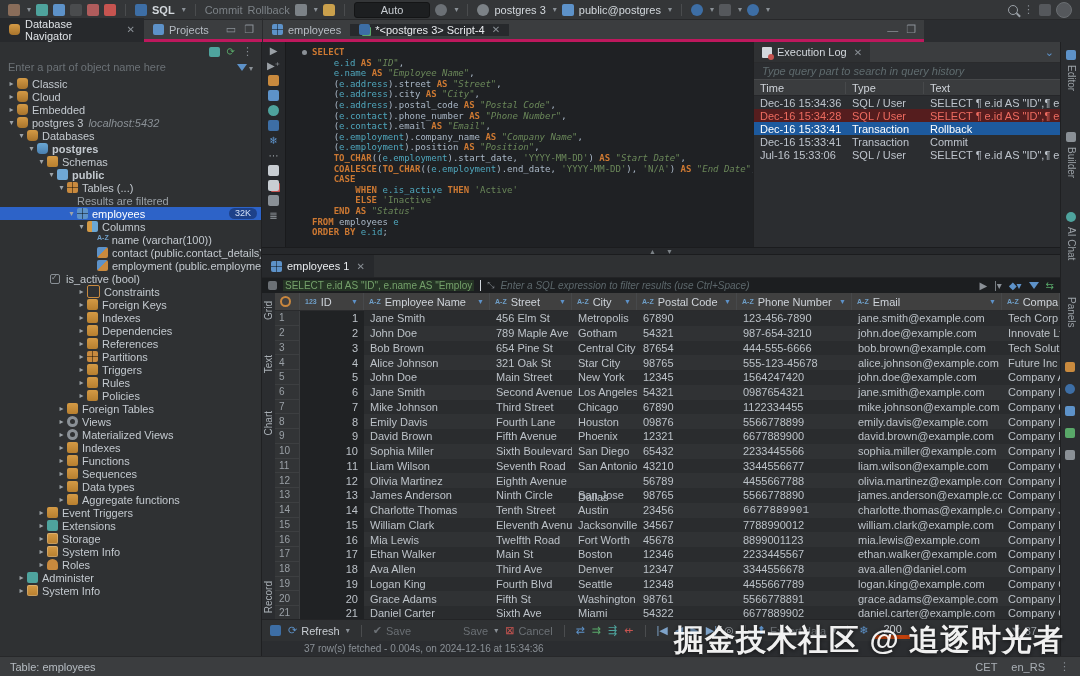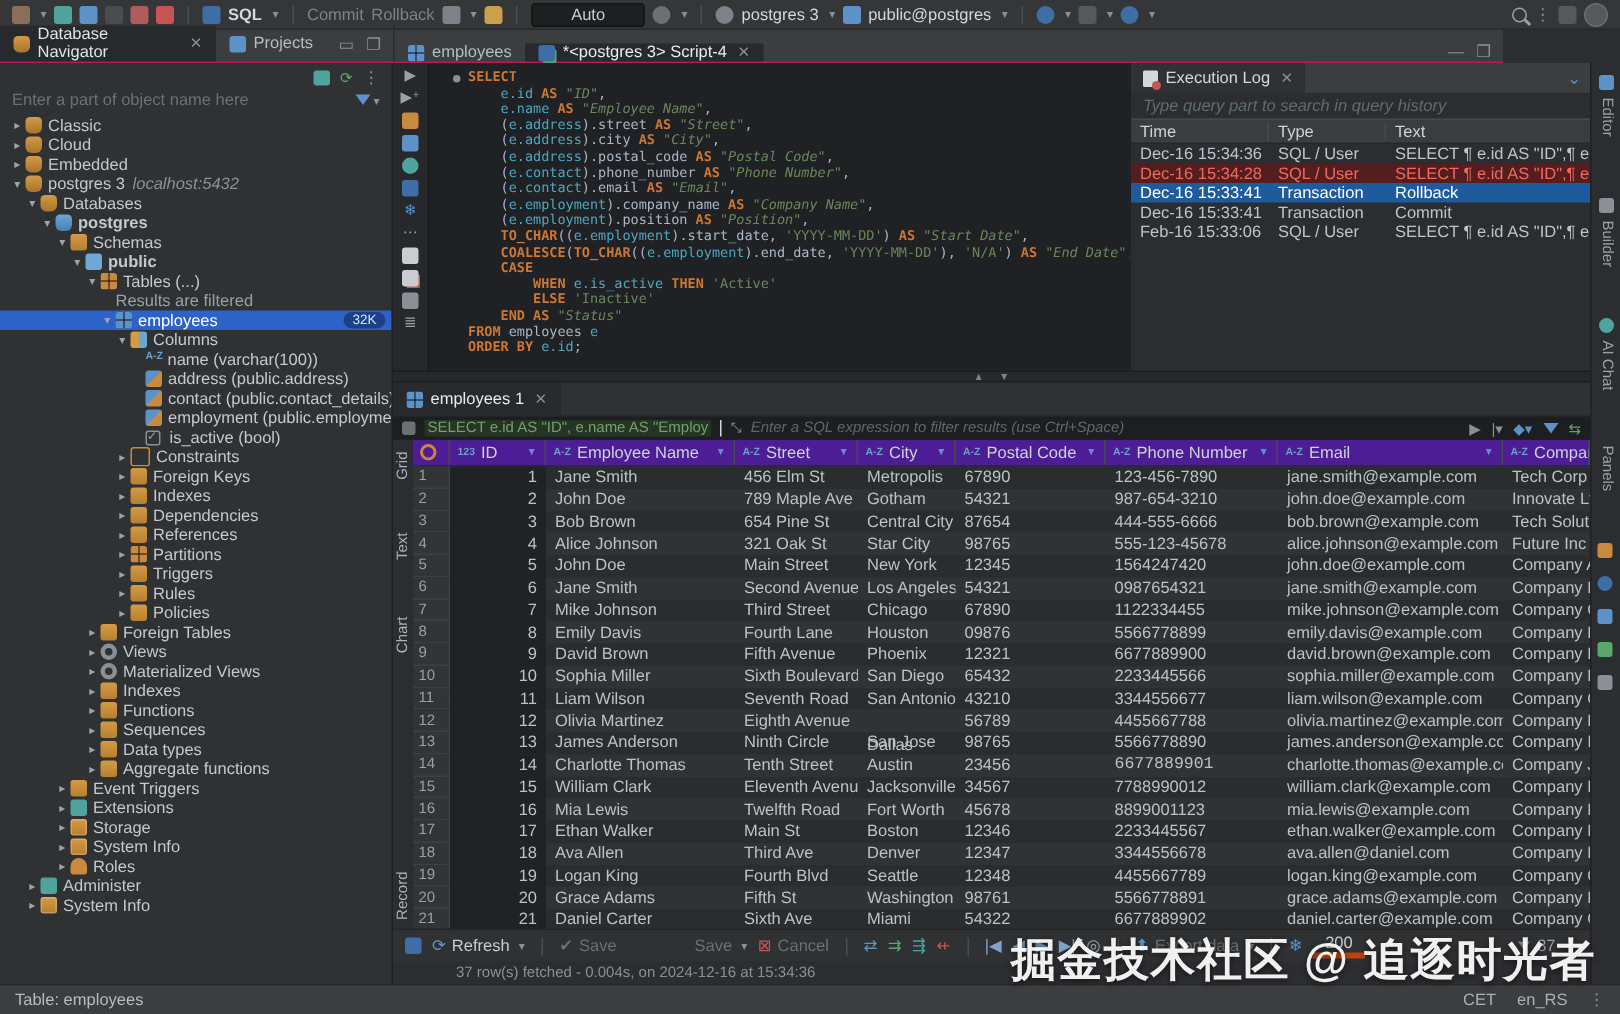--- a/index.html
+++ b/index.html
@@ -15,22 +15,22 @@
   .ti{width:12px;height:12px;border-radius:2px;display:inline-block;flex:0 0 auto}
   .lbl-dim{color:#7c8287}
   .autobox{background:#1d1f21;border:1px solid #141516;border-radius:3px;color:#c8cdd2;
            padding:1px 26px;font-size:11px}
   .mag{width:8px;height:8px;border:1.5px solid #9aa0a6;border-radius:50%;position:relative;display:inline-block}
   .mag::after{content:"";position:absolute;width:5px;height:1.5px;background:#9aa0a6;transform:rotate(45deg);right:-4px;bottom:-2px}
   .avatar{width:14px;height:14px;border-radius:50%;background:#55585c;border:1px solid #6a6e72}
   .spacer{flex:1}
 
   
-  .tabrow{position:absolute;left:0;top:20px;width:1002px;height:22px;background:#3b3d3f;
-          border-bottom:1px solid #be185d;display:flex;align-items:flex-end;box-sizing:border-box}
+  .tabrow{position:absolute;left:0;top:20px;width:924px;height:22px;background:#3b3d3f;
+          border-bottom:3px solid #be185d;display:flex;align-items:center;box-sizing:border-box}
   .tabzone-left{width:262px;display:flex;border-right:1px solid #2a2b2d;align-items:stretch}
   .tab{display:flex;align-items:center;gap:5px;padding:0 9px;color:#b6bcc3;cursor:default}
   .tab.active{background:#27292c;color:#dfe3e7}
   .tclose{color:#8a9096;font-size:10px;margin-left:2px}
   .winctl{display:flex;align-items:center;gap:8px;color:#8a9096;padding:0 8px;margin-left:auto}
 
   
   .navigator{position:absolute;left:0;top:42px;width:262px;height:614px;background:#2f3133;
              border-right:1px solid #1f2022;box-sizing:border-box;overflow:hidden}
   .nav-tools{height:15px;display:flex;justify-content:flex-end;align-items:center;gap:7px;padding:2px 8px 0 0}
@@ -111,21 +111,21 @@
               padding:0 6px;gap:6px;border-bottom:1px solid #141516;white-space:nowrap;overflow:hidden}
   .filter-sql{color:#74a06a;background:rgba(60,110,50,.28);padding:0 2px}
   .cursorbar{width:1px;height:11px;background:#d3d8dd}
   .filter-hint{color:#5d686c;font-style:italic}
   .filter-icons{margin-left:auto;display:flex;align-items:center;gap:7px;color:#8a9096}
   .rail{position:absolute;left:0;top:38px;width:13px;bottom:37px;background:#2b2d30;border-right:1px solid #222;
         color:#aab0b6;font-size:10px}
   .rail-item{position:absolute;left:0;width:13px;writing-mode:vertical-rl;transform:rotate(180deg);
              display:flex;align-items:center;gap:4px}
   .grid{position:absolute;left:13px;top:38px;right:0;bottom:37px;overflow:hidden;font-size:11px}
-  .g-head{display:flex;height:17px;background:#4c1d95;border-bottom:1px solid #2a2b2d;align-items:center;color:#ced3d9}
+  .g-head{display:flex;height:17px;background:#404040;border-bottom:1px solid #2a2b2d;align-items:center;color:#ced3d9}
   .gh{display:flex;align-items:center;gap:4px;padding:0 5px;box-sizing:border-box;height:100%;
       border-right:1px solid #47494b;overflow:hidden;white-space:nowrap}
   .g-mini{color:#6f9fc8;font-size:7px;font-weight:bold}
   .sort{color:#5d92c9;font-size:7px;margin-left:auto}
   .ic-target{width:7px;height:7px;border:2px solid #c9873e;border-radius:50%;display:inline-block}
   .grow{display:flex;height:14.76px;align-items:center;background:#2a2c2e;white-space:nowrap}
   .grow.alt{background:#303234}
   .gc{padding:0 6px;box-sizing:border-box;overflow:hidden;height:100%;display:flex;align-items:center}
   .gnum{width:25px;flex:0 0 25px;background:#323436;border-right:1px solid #3d3f41;border-bottom:1px solid #3d3f41;
         color:#9aa0a6;font-size:10px;padding:0 4px}
@@ -305,33 +305,28 @@
           <span class="tlab">Columns</span>
         </div>
         <div class="trow" style="padding-left: 86px;">
           <span class="arrow"></span>
           <span class="ic ic-naz">A-Z</span>
           <span class="tlab">name (varchar(100))</span>
         </div>
         <div class="trow" style="padding-left: 86px;">
           <span class="arrow"></span>
           <span class="ic ic-struct"></span>
-          <span class="tlab">address (public.address)</span>
-        </div>
-        <div class="trow" style="padding-left: 86px;">
-          <span class="arrow"></span>
-          <span class="ic ic-struct"></span>
           <span class="tlab">contact (public.contact_details)</span>
         </div>
         <div class="trow" style="padding-left: 86px;">
           <span class="arrow"></span>
           <span class="ic ic-struct"></span>
           <span class="tlab">employment (public.employment_</span>
         </div>
-        <div class="trow" style="padding-left: 86px;">
+        <div class="trow" style="padding-left: 39px;">
           <span class="arrow"></span>
           <span class="ic ic-check"></span>
           <span class="tlab">is_active (bool)</span>
         </div>
         <div class="trow" style="padding-left: 76px;">
           <span class="arrow">▸</span>
           <span class="ic ic-brack"></span>
           <span class="tlab">Constraints</span>
         </div>
         <div class="trow" style="padding-left: 76px;">
@@ -503,21 +498,21 @@
           <span class="lc c-time">Dec-16 15:33:41</span>
           <span class="lc c-type">Transaction</span>
           <span class="lc c-text">Rollback</span>
         </div>
         <div class="lrow">
           <span class="lc c-time">Dec-16 15:33:41</span>
           <span class="lc c-type">Transaction</span>
           <span class="lc c-text">Commit</span>
         </div>
         <div class="lrow">
-          <span class="lc c-time">Feb-16 15:33:06</span>
+          <span class="lc c-time">Jul-16 15:33:06</span>
           <span class="lc c-type">SQL / User</span>
           <span class="lc c-text">SELECT ¶   e.id AS "ID",¶   e.na</span>
         </div>
       </div>
   </div>
 
   <div class="splitter">
     <span>▲</span>
     <span>▼</span>
   </div>

